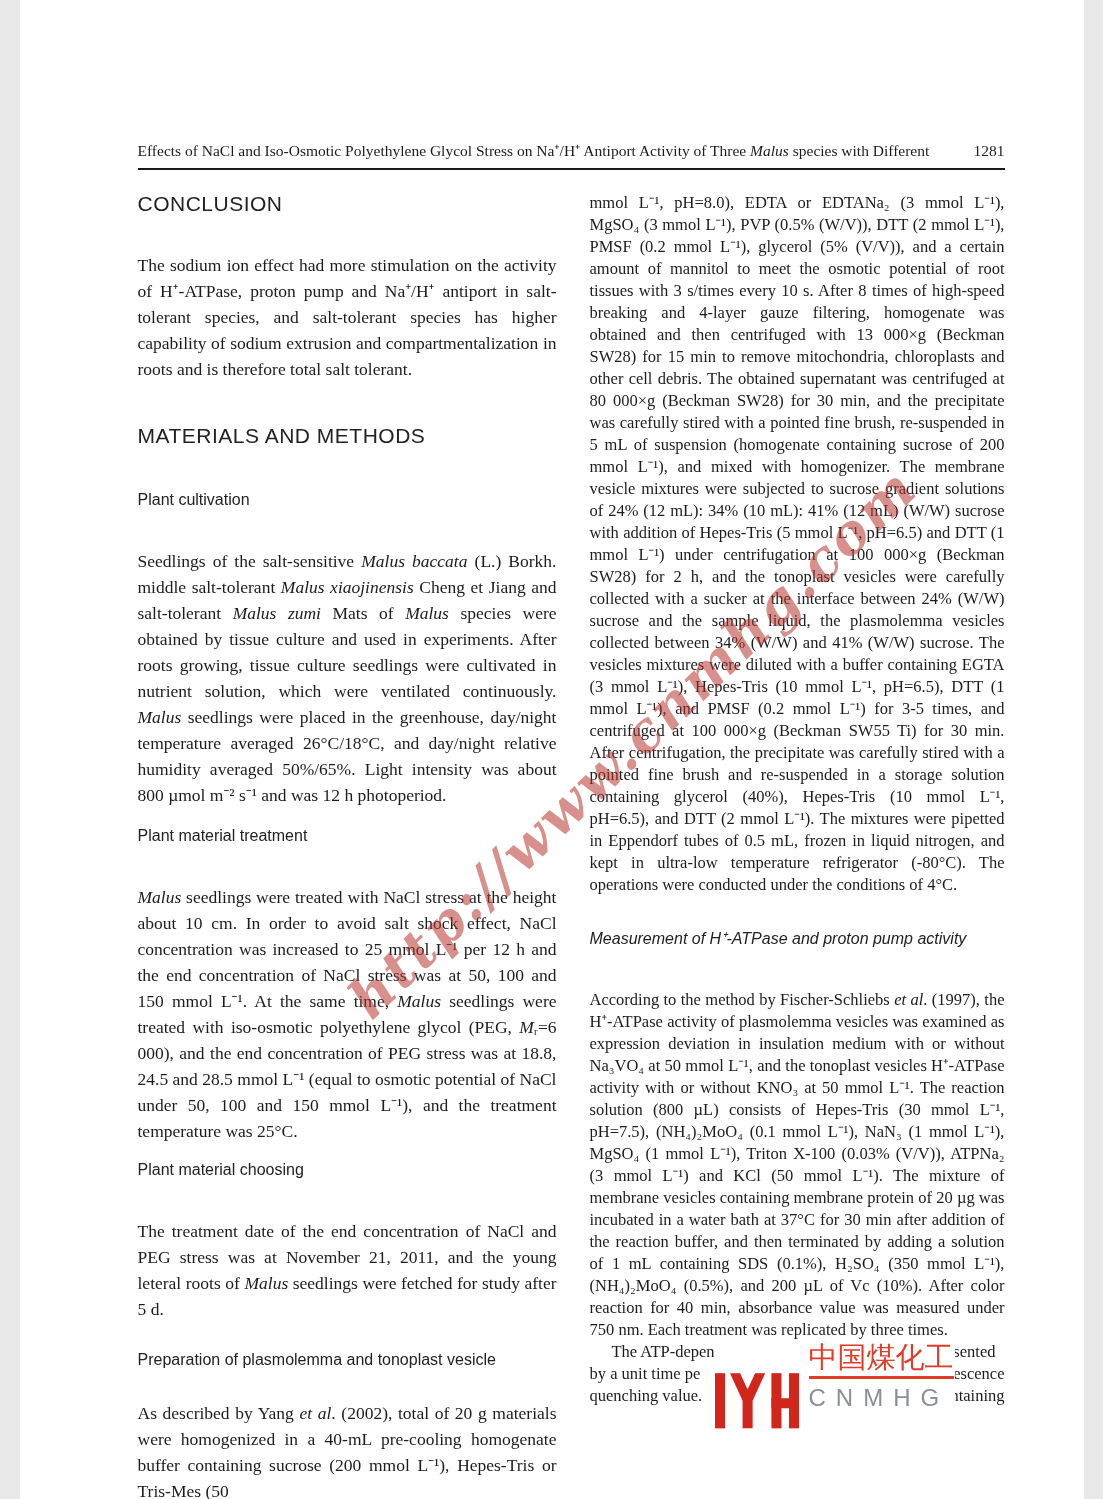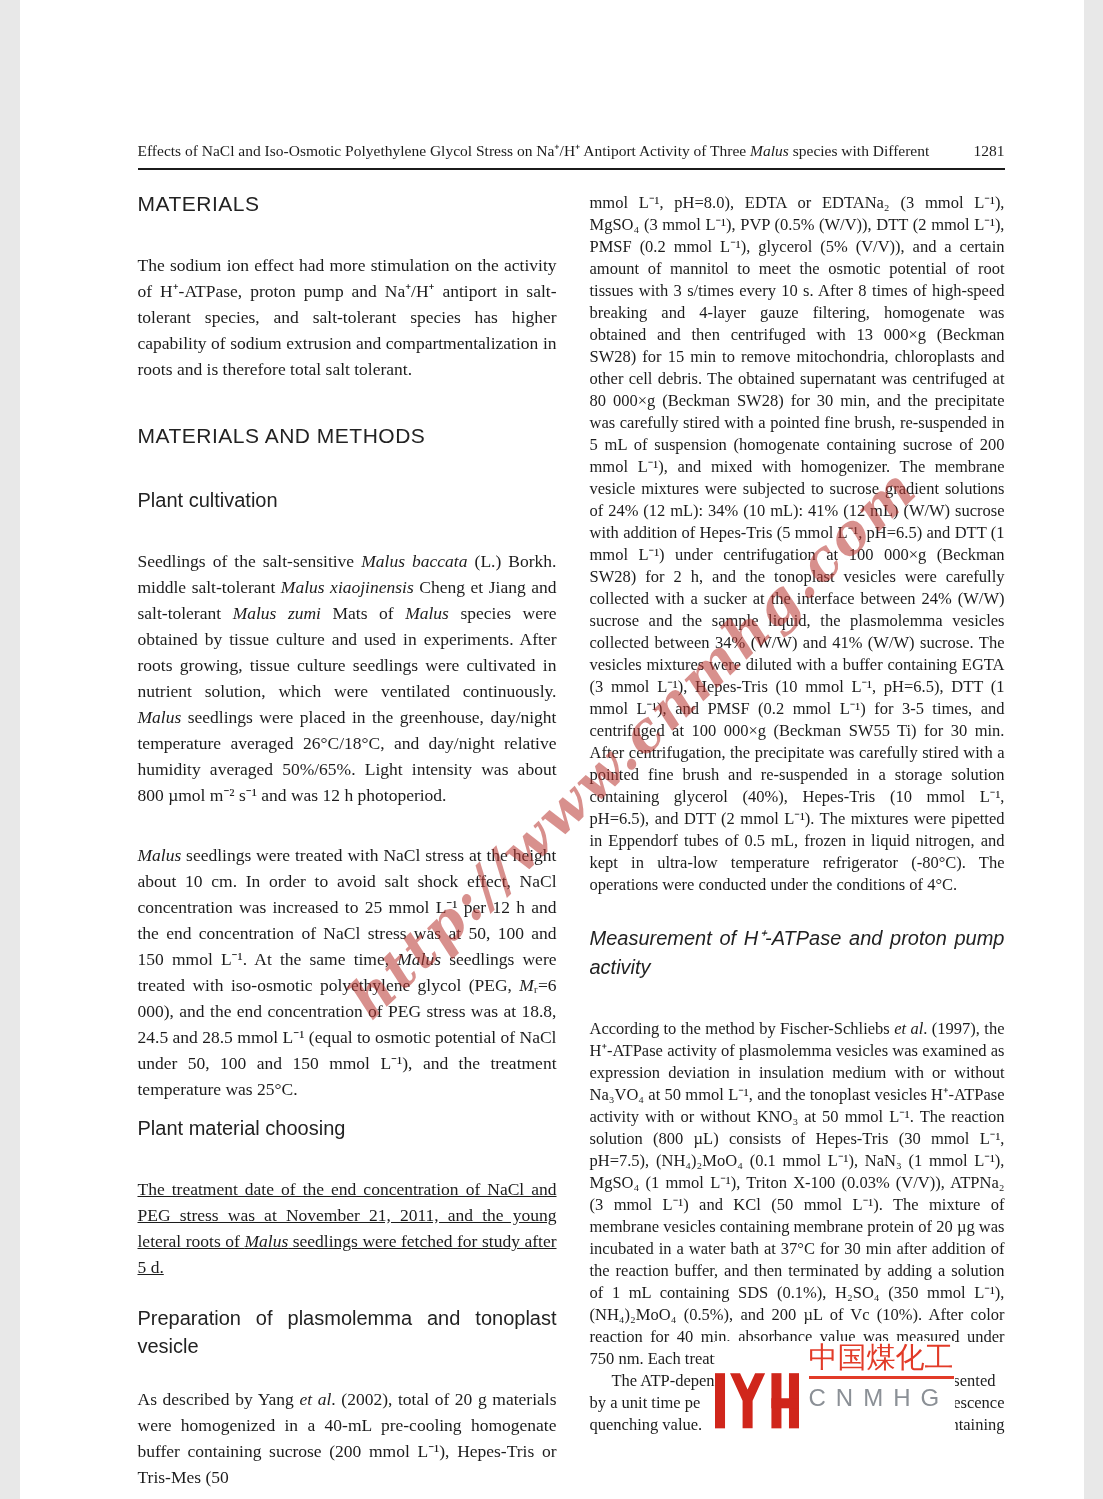--- a/index.html
+++ b/index.html
@@ -16,31 +16,31 @@
   .col{position:absolute;top:192px;}
   .col-left{left:118px;width:419px;}
   .col-right{left:570px;width:415px;}
 
   .body{margin:0;text-align:justify;font-size:17.5px;line-height:26px;}
   .col-right .body{font-size:16.5px;line-height:22px;}
   .body i{font-style:italic;}
 
   .h-main{font-family:"Liberation Sans", sans-serif;font-weight:400;font-size:21px;
           letter-spacing:0.5px;margin:0;color:#222;}
-  .h-sub{font-family:"Liberation Sans", sans-serif;font-weight:400;font-size:20px;
+  .h-sub{font-family:"Liberation Sans", sans-serif;font-weight:400;font-size:16px;
          margin:0;line-height:28px;color:#222;text-align:justify;}
 
   .mt-conc-p{margin-top:36px;}
   .mt-materials{margin-top:42px;}
   .mt-cult-h{margin-top:38px;}
   .mt-cult-p{margin-top:34px;}
   .mt-treat-h{margin-top:14px;}
   .mt-treat-p{margin-top:34px;}
   .mt-choos-h{margin-top:12px;}
-  .mt-choos-p{margin-top:34px;text-decoration:underline;}
+  .mt-choos-p{margin-top:34px;}
   .mt-prep-h{margin-top:24px;}
   .mt-prep-p{margin-top:26px;}
 
   .mt-meas-h{margin-top:28px;line-height:29px;font-style:italic;}
   .mt-meas-p{margin-top:36px;}
 
   .atp{margin-top:0;}
   .atp-line1{display:block;text-indent:22px;}
   .atp-row{display:flex;justify-content:space-between;}
 
@@ -68,28 +68,29 @@
 
 <div class="page">
 
   <header class="running-head">
     <span class="rh-title">Effects of NaCl and Iso-Osmotic Polyethylene Glycol Stress on Na⁺/H⁺ Antiport Activity of Three <i>Malus</i> species with Different</span>
     <span class="rh-page">1281</span>
   </header>
   <div class="head-rule"></div>
 
   <div class="col col-left">
-    <h1 class="h-main">MATERIALS</h1>
+    <h1 class="h-main">CONCLUSION</h1>
     <p class="body mt-conc-p">The sodium ion effect had more stimulation on the activity of H⁺-ATPase, proton pump and Na⁺/H⁺ antiport in salt-tolerant species, and salt-tolerant species has higher capability of sodium extrusion and compartmentalization in roots and is therefore total salt tolerant.</p>
 
     <h1 class="h-main mt-materials">MATERIALS AND METHODS</h1>
 
     <h2 class="h-sub mt-cult-h">Plant cultivation</h2>
     <p class="body mt-cult-p">Seedlings of the salt-sensitive <i>Malus baccata</i> (L.) Borkh. middle salt-tolerant <i>Malus xiaojinensis</i> Cheng et Jiang  and salt-tolerant <i>Malus zumi</i> Mats of <i>Malus</i> species were obtained by tissue culture and used in experiments.  After roots growing, tissue culture seedlings were cultivated in nutrient solution, which were ventilated continuously.  <i>Malus</i> seedlings were placed in the greenhouse, day/night temperature averaged 26°C/18°C, and day/night relative humidity averaged 50%/65%.  Light intensity was about 800 µmol m⁻² s⁻¹ and was 12 h photoperiod.</p>
 
+    <h2 class="h-sub mt-treat-h">Plant material treatment</h2>
     <p class="body mt-treat-p"><i>Malus</i> seedlings were treated with NaCl stress at the height about 10 cm.  In order to avoid salt shock effect, NaCl concentration was increased to 25 mmol L⁻¹ per 12 h and the end concentration of NaCl stress was at 50, 100 and 150 mmol L⁻¹.  At the same time, <i>Malus</i> seedlings were treated with iso-osmotic polyethylene glycol (PEG, <i>M</i>ᵣ=6 000), and the end concentration of PEG stress was at 18.8, 24.5 and 28.5 mmol L⁻¹ (equal to osmotic potential of NaCl under 50, 100 and 150 mmol L⁻¹), and the treatment temperature was 25°C.</p>
 
     <h2 class="h-sub mt-choos-h">Plant material choosing</h2>
     <p class="body mt-choos-p">The treatment date of the end concentration of NaCl and PEG stress was at November 21, 2011, and the young leteral roots of <i>Malus</i> seedlings were fetched for study after 5 d.</p>
 
     <h2 class="h-sub mt-prep-h">Preparation of plasmolemma and tonoplast vesicle</h2>
     <p class="body mt-prep-p">As described by Yang <i>et al</i>. (2002), total of 20 g materials were homogenized in a 40-mL pre-cooling homogenate buffer containing sucrose (200 mmol L⁻¹), Hepes-Tris or Tris-Mes (50</p>
   </div>
 
   <div class="col col-right">

